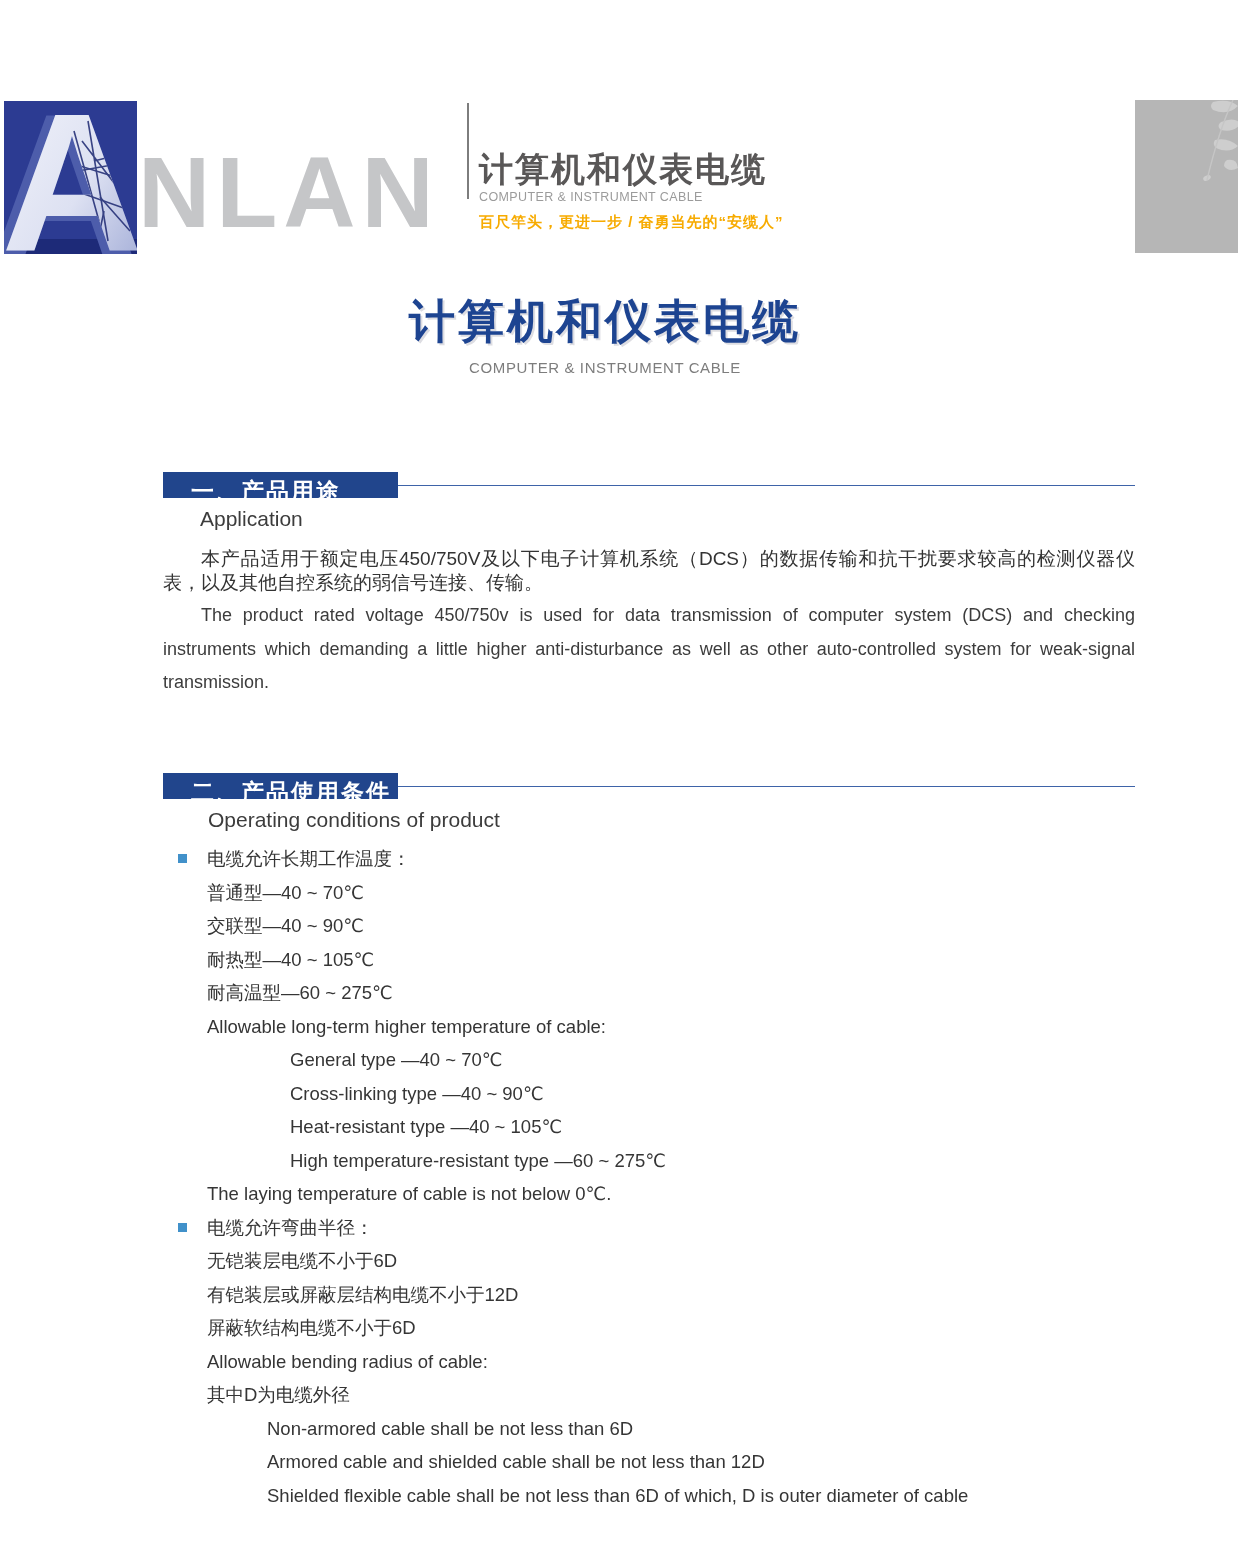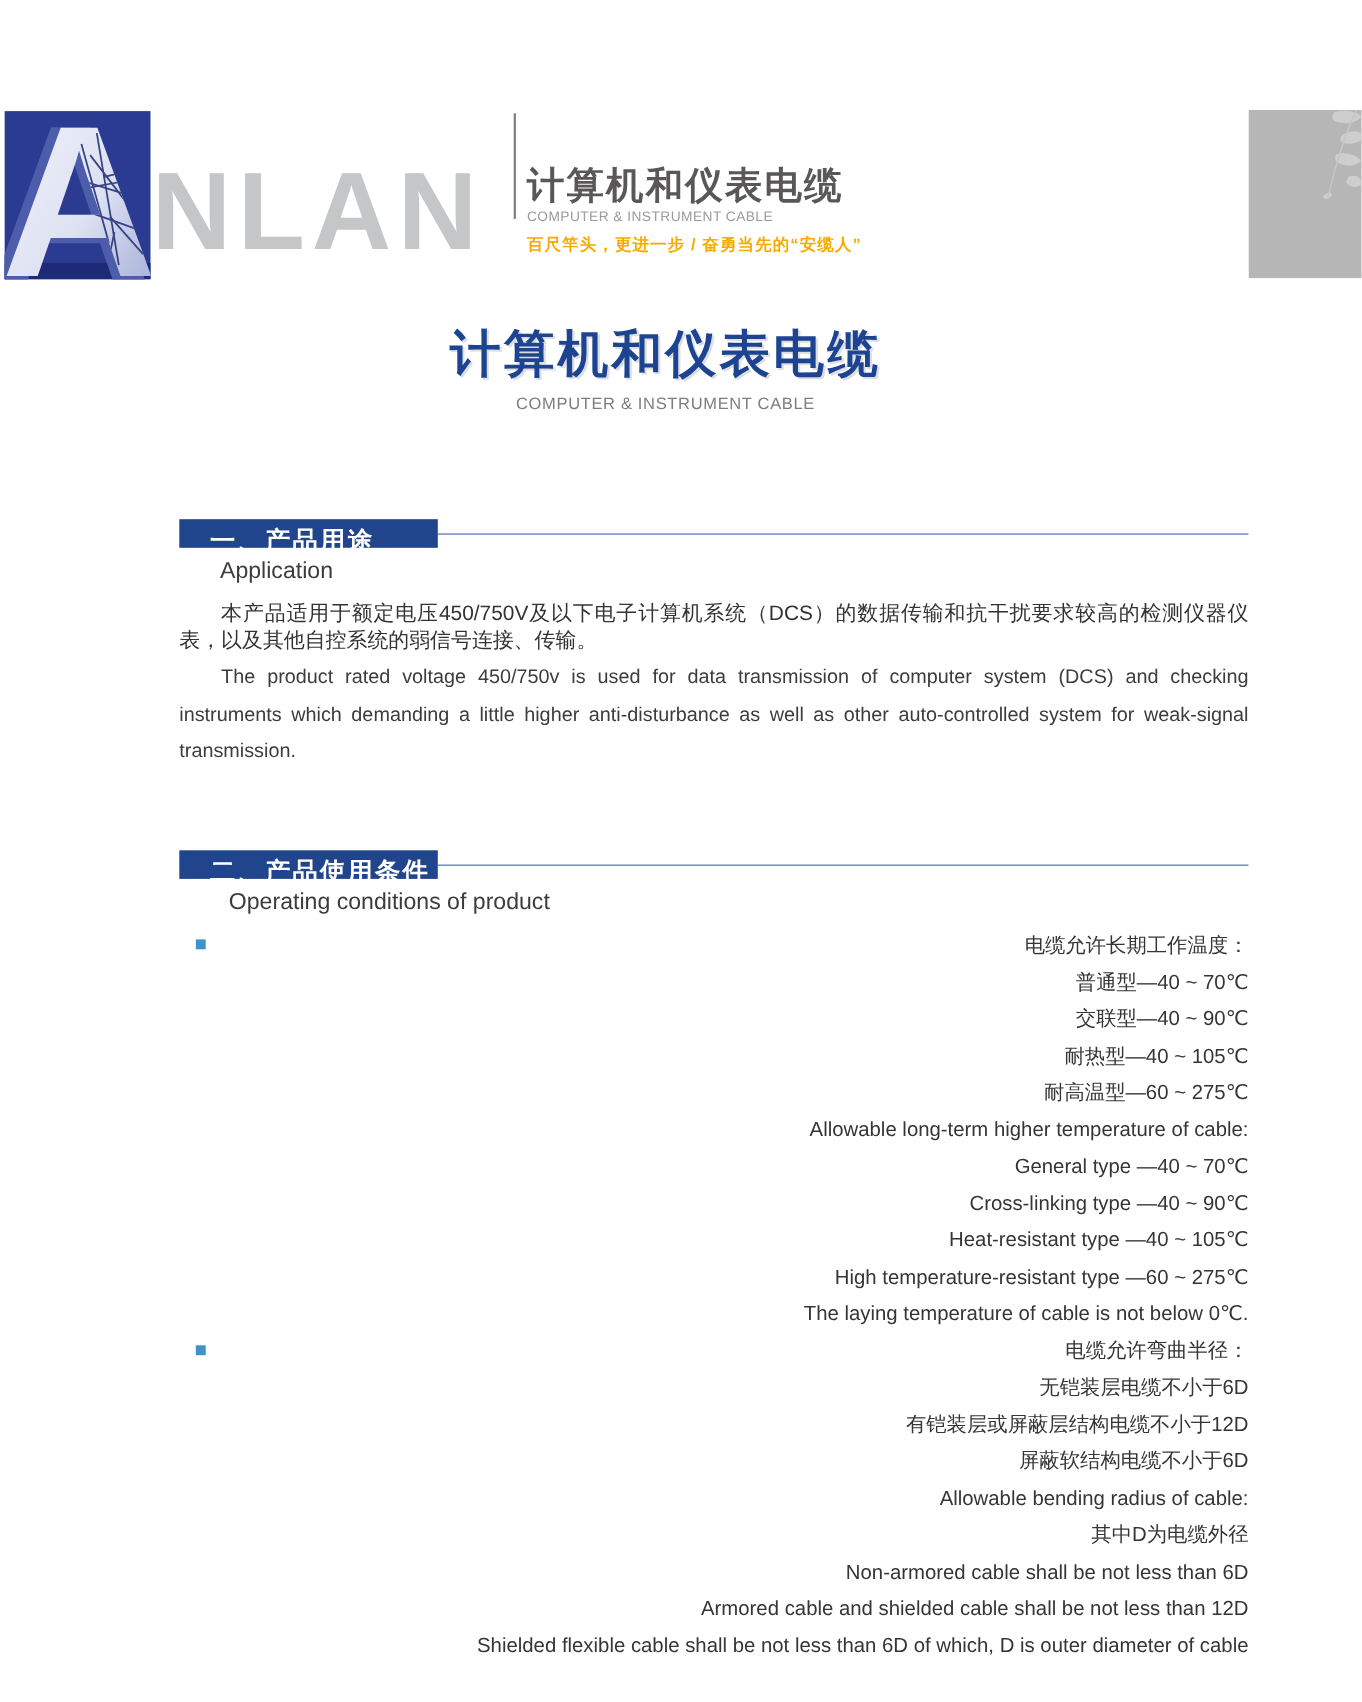--- a/index.html
+++ b/index.html
@@ -55,21 +55,21 @@
   .para-cn {
     margin-top: 16px; font-size: 19px; color: #333333;
     line-height: 24px; text-align: justify; text-indent: 38px;
   }
   .para-en {
     margin-top: 4px; font-size: 18px; color: #3c3c3c;
     line-height: 33.5px; text-align: justify; text-indent: 38px;
   }
 
   
-  .cond-list { margin-top: 10px; text-align: right; }
+  .cond-list { margin-top: 10px; }
   .li { position: relative; line-height: 33.5px; font-size: 18.5px; color: #353535; padding-left: 44px; }
   .li .sq { position: absolute; left: 15px; top: 12px; width: 9px; height: 9px; background: #4191ca; }
   .li.ind-a { padding-left: 127px; }
   .li.ind-b { padding-left: 104px; }
 </style>
 </head>
 <body>
 
 <div class="header">
 

